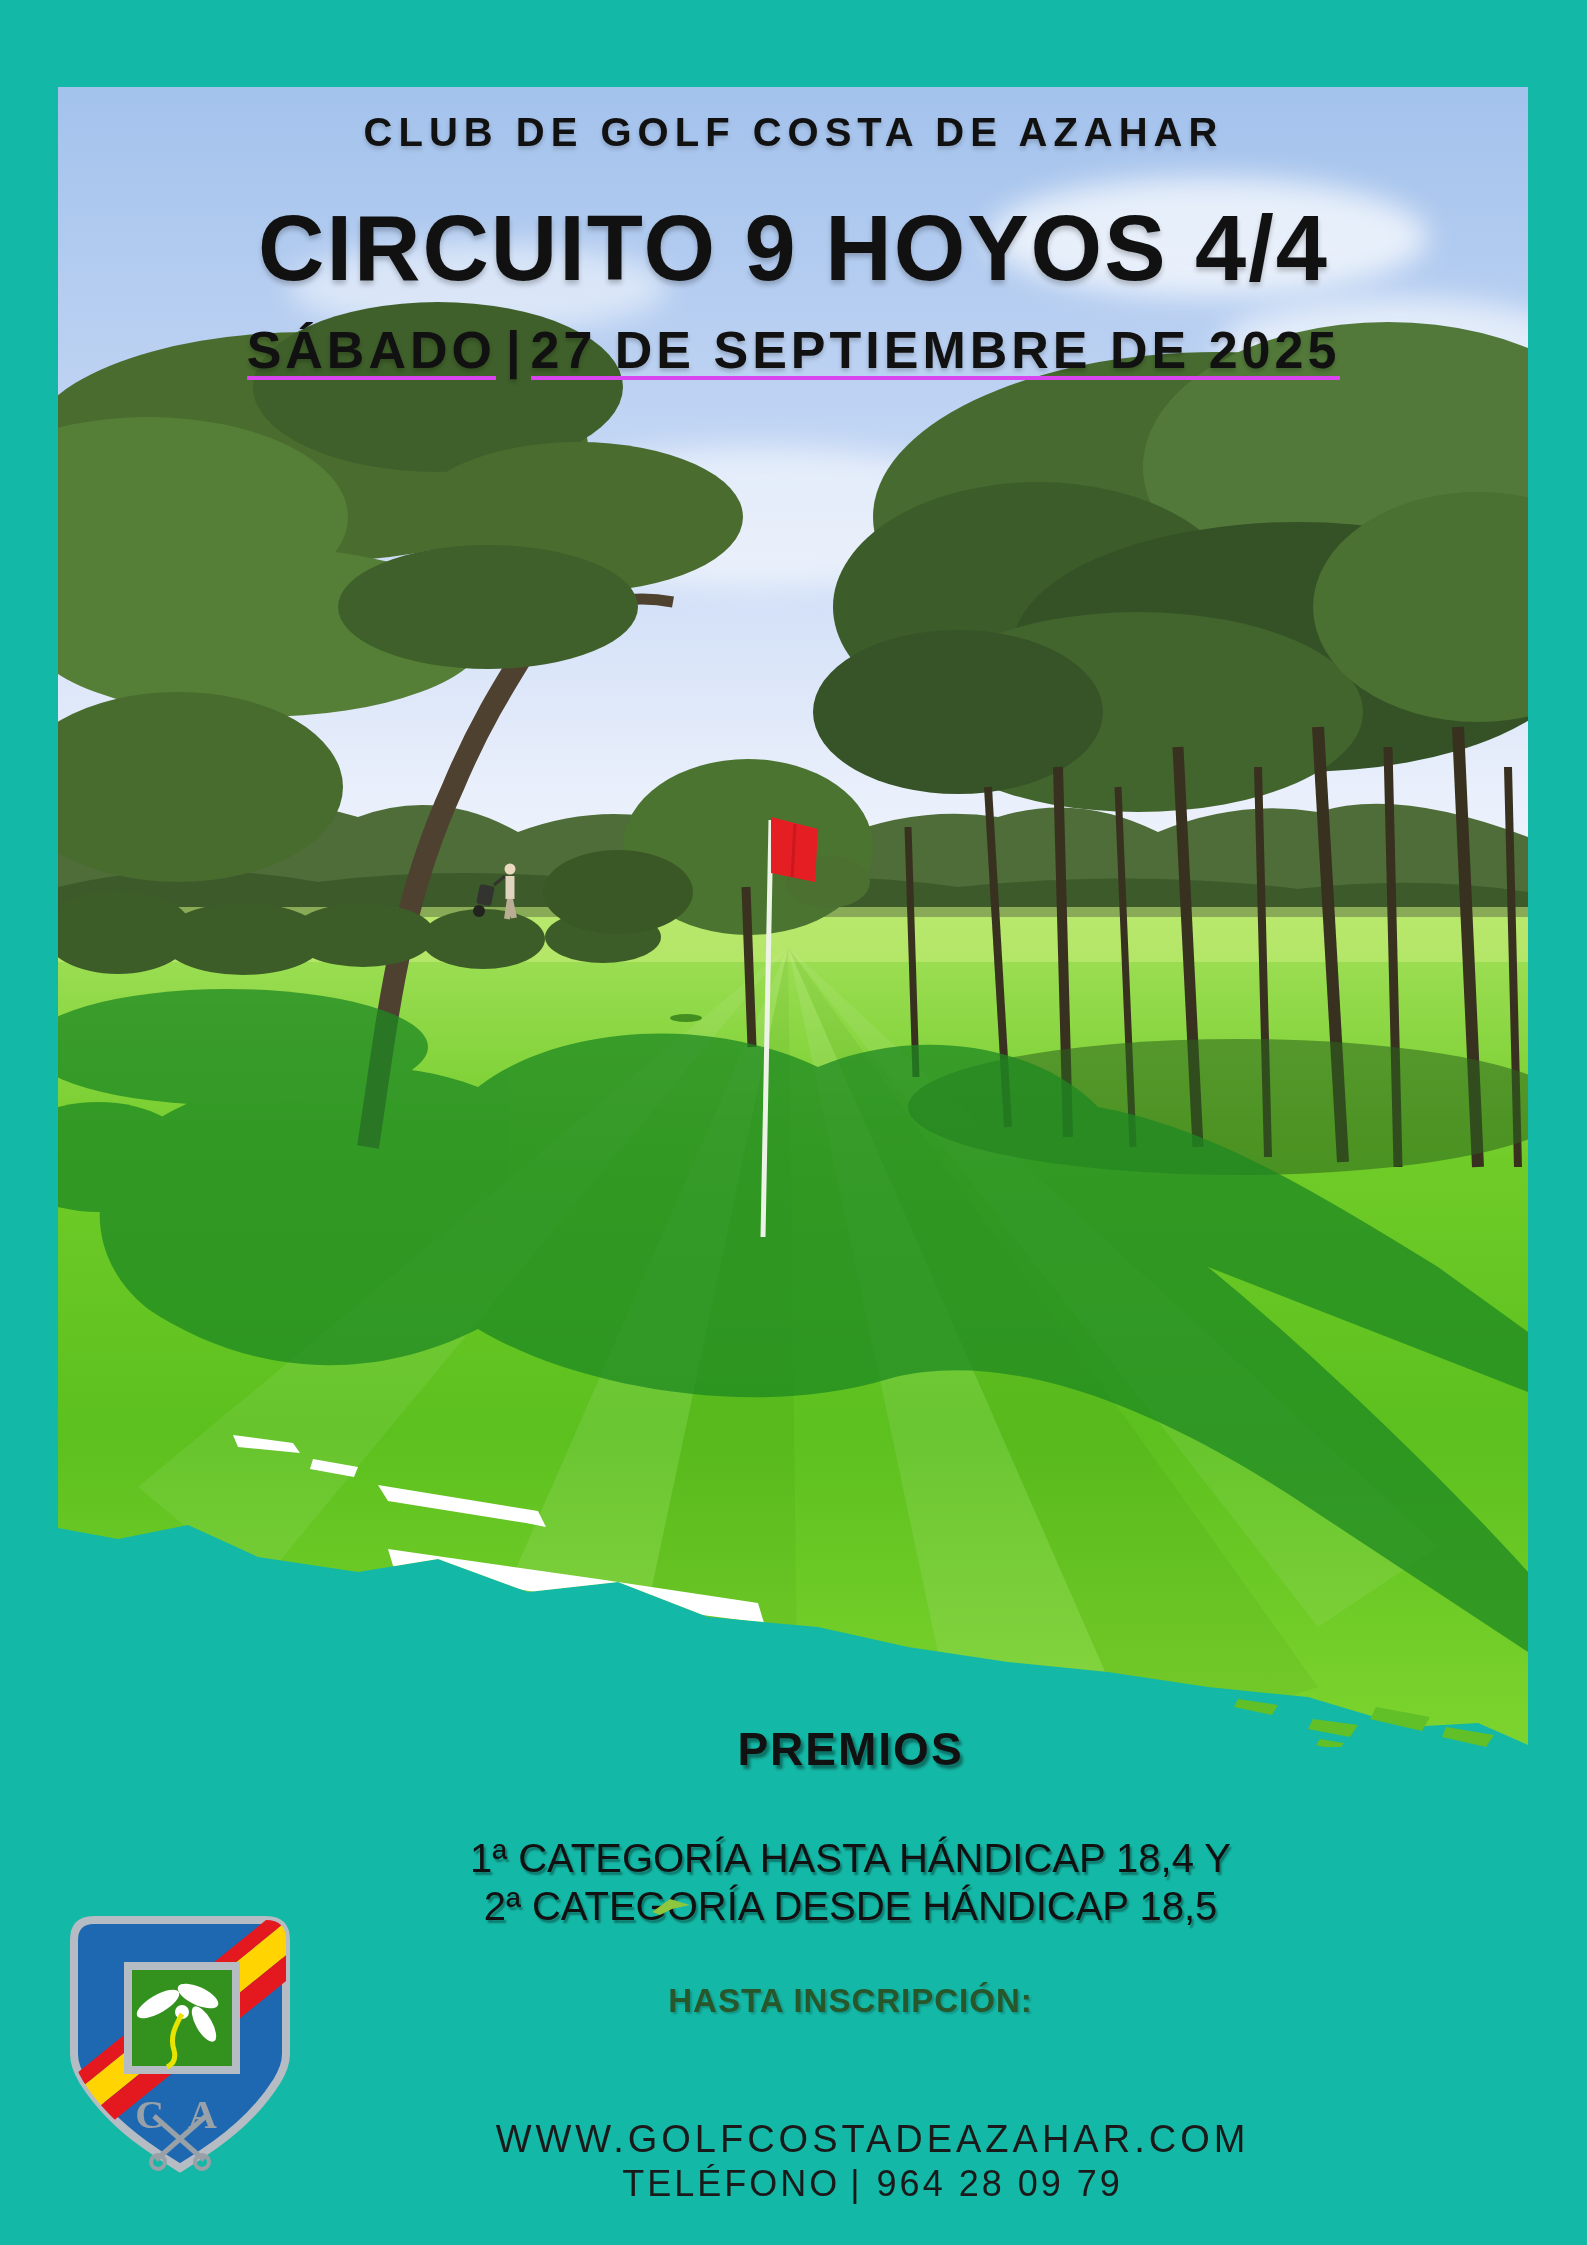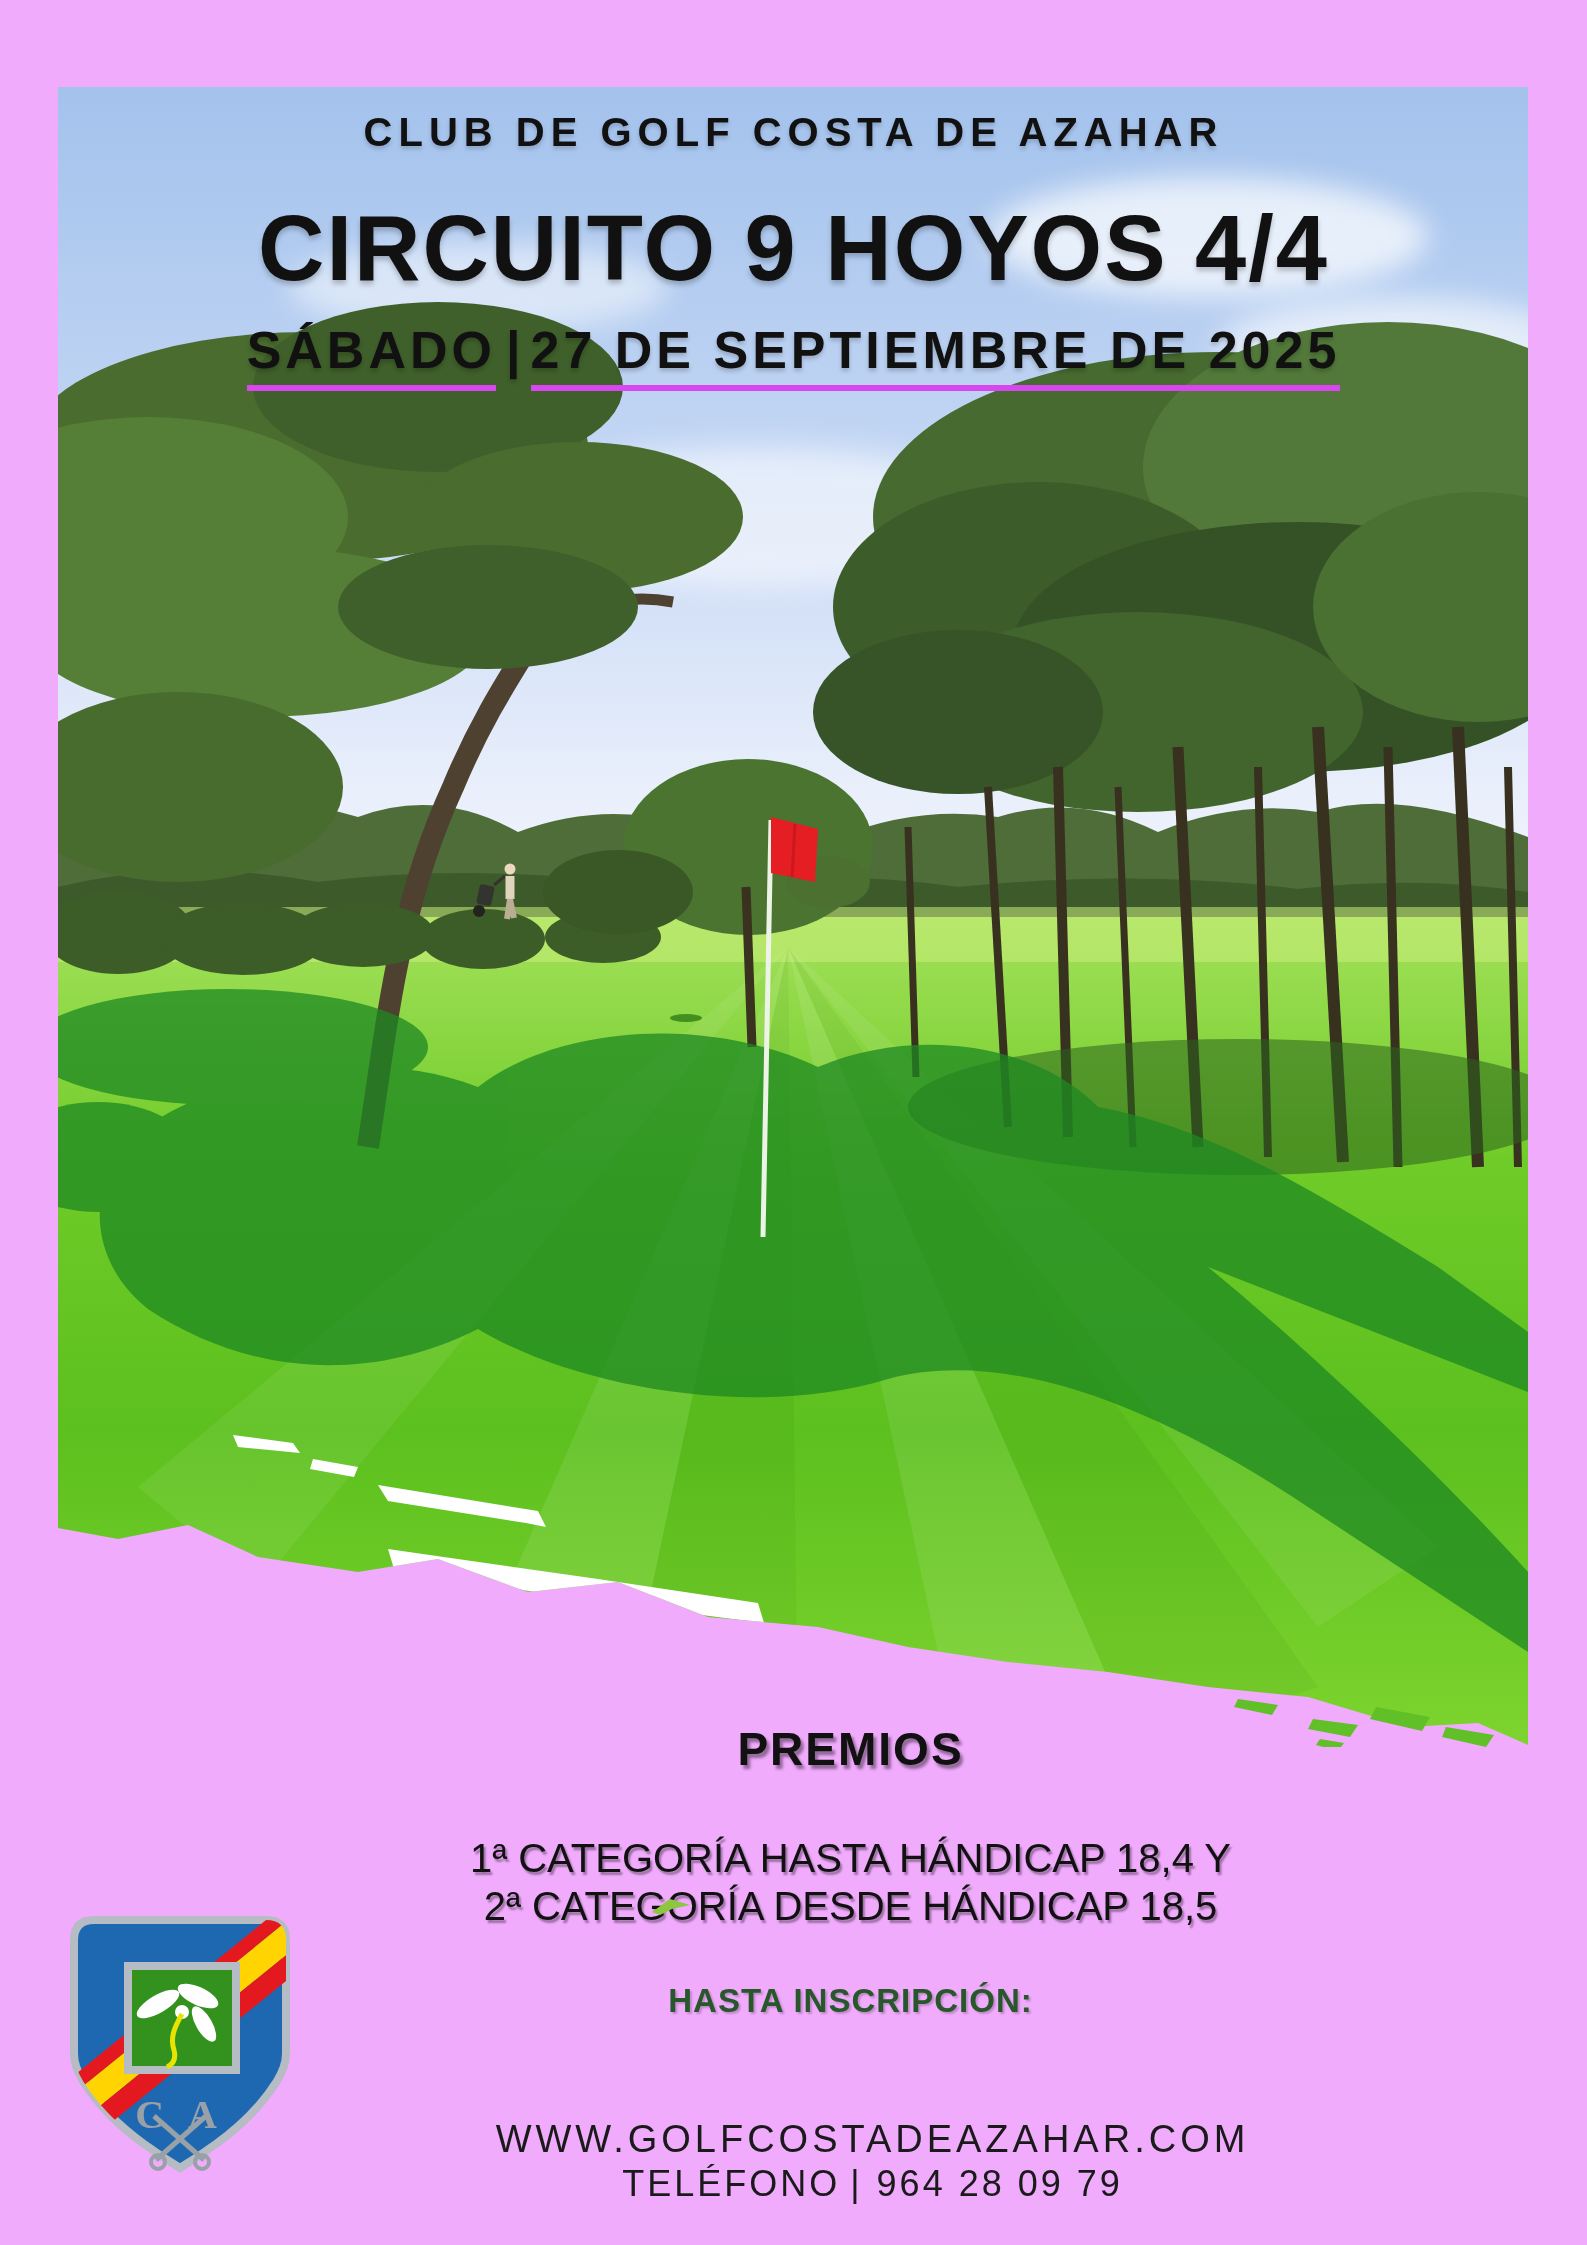--- a/index.html
+++ b/index.html
@@ -1,27 +1,27 @@
 <!DOCTYPE html>
 <html><head>
 <meta charset="utf-8">
 <style>
   html,body{margin:0;padding:0;background:#ffffff;}
-  .poster{position:relative;width:1587px;height:2245px;background:#f0abfc;overflow:hidden;
+  .poster{position:relative;width:1587px;height:2245px;background:#14b8a6;overflow:hidden;
           font-family:"Liberation Sans",sans-serif;color:#111;text-decoration:underline;}
   .photo{position:absolute;left:58px;top:87px;width:1470px;height:1660px;}
   .photo svg{display:block;width:100%;height:100%;}
   .abs{position:absolute;left:0;right:0;text-align:center;line-height:1;}
   .club-name{top:112px;font-size:40px;font-weight:bold;letter-spacing:6px;
              text-shadow:0 3px 4px rgba(0,0,0,0.18);}
   .event-title{top:202px;font-size:92px;font-weight:bold;letter-spacing:2px;
                text-shadow:0 4px 5px rgba(0,0,0,0.22);}
   .event-date{top:324px;font-size:52px;font-weight:bold;letter-spacing:4px;
               text-shadow:0 3px 4px rgba(0,0,0,0.2);}
-  .event-date .u{display:inline-block;border-bottom:6px solid #d946ef;padding-bottom:9px;}
+  .event-date .u{display:inline-block;border-bottom:4px solid #d946ef;}
   .event-date .sep{display:inline-block;padding:0 6px 9px 10px;}
   .lower{left:118px;right:4px;}
   .contact{left:158px;right:0;}
   .premios-heading{top:1726px;font-size:46px;font-weight:bold;letter-spacing:2px;
                    text-shadow:3px 4px 3px rgba(0,0,0,0.4);}
   .premios-line1{top:1786px;font-size:38px;font-weight:bold;letter-spacing:0.5px;
                  text-shadow:3px 4px 3px rgba(0,0,0,0.4);}
   .cat-line{font-size:40px;font-weight:normal;text-shadow:2px 3px 2px rgba(0,0,0,0.35);}
   .cat1{top:1838px;}
   .cat2{top:1886px;}

